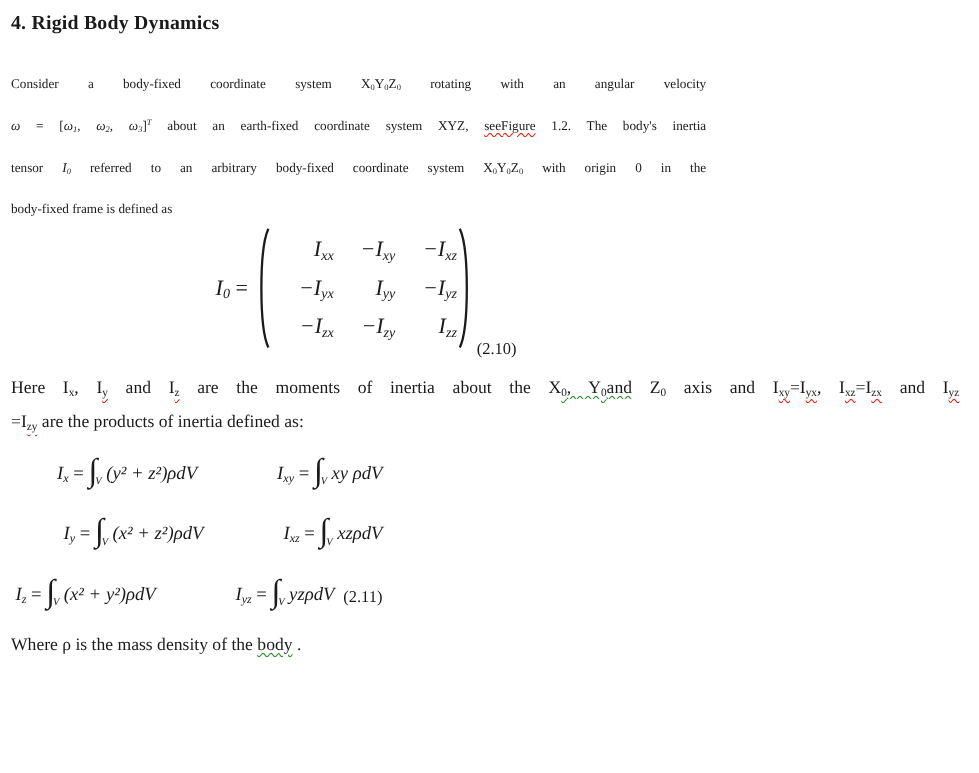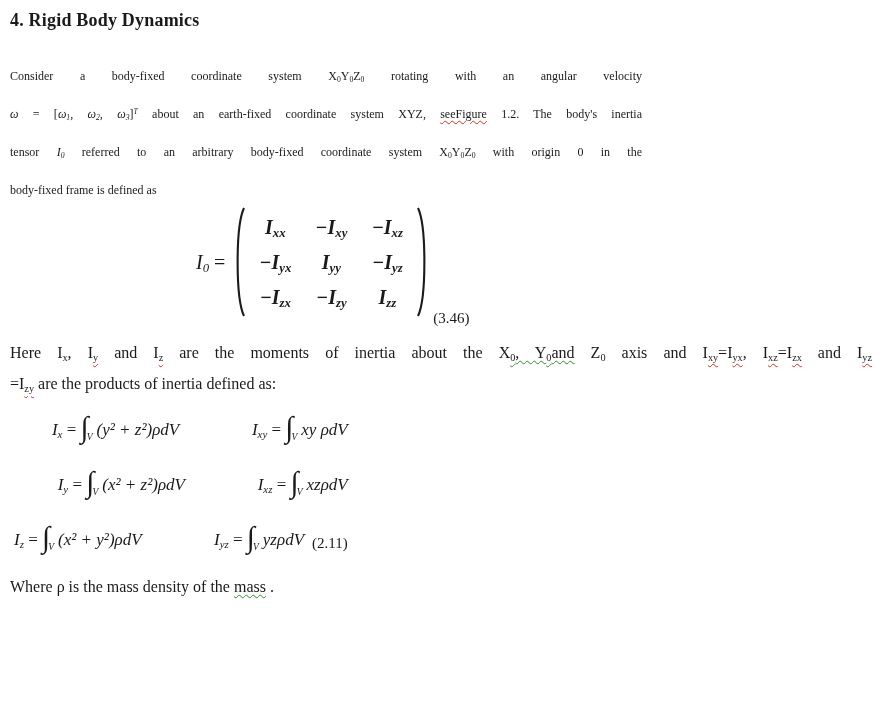--- a/index.html
+++ b/index.html
@@ -25,21 +25,21 @@
   .tk-isup{font-style:italic;}
   .tk-int{font-size:175%;font-style:normal;position:relative;top:.1em;line-height:0;}
   .tk-intsub{font-size:56%;font-style:italic;position:relative;top:.55em;left:-2px;margin-right:2px;}
   .sq-red{text-decoration-line:underline;text-decoration-style:wavy;text-decoration-color:#e02a1a;text-decoration-thickness:1px;text-underline-offset:2px;}
   .sq-green{text-decoration-line:underline;text-decoration-style:wavy;text-decoration-color:#2e8b2e;text-decoration-thickness:1px;text-underline-offset:2px;}
   
   #matrix-eq{left:196px;top:206px;display:flex;align-items:center;font-size:20px;}
   .m-lhs{margin-right:6px;white-space:nowrap;}
   .m-paren{display:block;}
   .m-grid{display:grid;grid-template-columns:repeat(3,56px);grid-auto-rows:35px;align-items:center;margin:0 1px;}
-  .m-cell{text-align:center;white-space:nowrap;font-weight:bold;}
+  .m-cell{text-align:right;white-space:nowrap;}
   .eq-label{font-size:15px;font-style:normal;}
   #matrix-eq .eq-label{align-self:flex-end;position:relative;top:9px;margin-left:2px;}
   
   #equations{left:14px;top:402px;font-size:17px;}
   .eq-row{height:55px;display:flex;align-items:center;justify-content:flex-end;}
   .eq-left{width:200px;white-space:nowrap;}
   .eq-right{white-space:nowrap;}
   #equations .eq-label{position:relative;top:4px;margin-left:8px;}
 </style>
 </head>
@@ -66,21 +66,21 @@
     <span class="m-cell"><span class="tk-i">−I</span><span class="tk-isub">yx</span></span>
     <span class="m-cell"><span class="tk-i">I</span><span class="tk-isub">yy</span></span>
     <span class="m-cell"><span class="tk-i">−I</span><span class="tk-isub">yz</span></span>
     <span class="m-cell"><span class="tk-i">−I</span><span class="tk-isub">zx</span></span>
     <span class="m-cell"><span class="tk-i">−I</span><span class="tk-isub">zy</span></span>
     <span class="m-cell"><span class="tk-i">I</span><span class="tk-isub">zz</span></span>
   </div>
   <svg class="m-paren" width="15" height="112" viewBox="0 0 15 112">
     <path d="M2 2 C10.5 20 10.5 92 2 110" stroke="#1b1b1b" stroke-width="2.1" fill="none"></path>
   </svg>
-  <span class="eq-label">(3.46)</span>
+  <span class="eq-label">(2.10)</span>
 </div>
 
 <div class="abs" id="para2">
   <div class="line just"><span class="tk-text">Here I</span><span class="tk-sub">x</span><span class="tk-text">, I</span><span class="tk-sub sq-red">y</span><span class="tk-text"> and I</span><span class="tk-sub sq-red">z</span><span class="tk-text"> are the moments of inertia about the X</span><span class="tk-sub sq-green">0</span><span class="tk-text sq-green">, Y</span><span class="tk-sub sq-green">0</span><span class="tk-text sq-green">and</span><span class="tk-text"> Z</span><span class="tk-sub">0</span><span class="tk-text"> axis and I</span><span class="tk-sub sq-red">xy</span><span class="tk-text">=I</span><span class="tk-sub sq-red">yx</span><span class="tk-text">, I</span><span class="tk-sub sq-red">xz</span><span class="tk-text">=I</span><span class="tk-sub sq-red">zx</span><span class="tk-text"> and I</span><span class="tk-sub sq-red">yz</span></div>
   <div class="line"><span class="tk-text">=I</span><span class="tk-sub sq-red">zy</span><span class="tk-text"> are the products of inertia defined as:</span></div>
 </div>
 
 <div class="abs" id="equations">
   <div class="eq-row">
     <span class="eq-left"><span class="tk-i">I</span><span class="tk-isub">x</span><span class="tk-text"> = </span><span class="tk-int">∫</span><span class="tk-intsub">V</span><span class="tk-i">(y² + z²)ρdV</span></span>
@@ -90,13 +90,13 @@
     <span class="eq-left"><span class="tk-i">I</span><span class="tk-isub">y</span><span class="tk-text"> = </span><span class="tk-int">∫</span><span class="tk-intsub">V</span><span class="tk-i">(x² + z²)ρdV</span></span>
     <span class="eq-right"><span class="tk-i">I</span><span class="tk-isub">xz</span><span class="tk-text"> = </span><span class="tk-int">∫</span><span class="tk-intsub">V</span><span class="tk-i">xzρdV</span></span>
   </div>
   <div class="eq-row">
     <span class="eq-left"><span class="tk-i">I</span><span class="tk-isub">z</span><span class="tk-text"> = </span><span class="tk-int">∫</span><span class="tk-intsub">V</span><span class="tk-i">(x² + y²)ρdV</span></span>
     <span class="eq-right"><span class="tk-i">I</span><span class="tk-isub">yz</span><span class="tk-text"> = </span><span class="tk-int">∫</span><span class="tk-intsub">V</span><span class="tk-i">yzρdV</span></span>
     <span class="eq-label">(2.11)</span>
   </div>
 </div>
 
-<div class="abs" id="closing"><span class="tk-text">Where ρ is the mass density of the </span><span class="tk-text sq-green">mass</span><span class="tk-text"> .</span></div>
+<div class="abs" id="closing"><span class="tk-text">Where ρ is the mass density of the </span><span class="tk-text sq-green">body</span><span class="tk-text"> .</span></div>
 
 </body></html>

